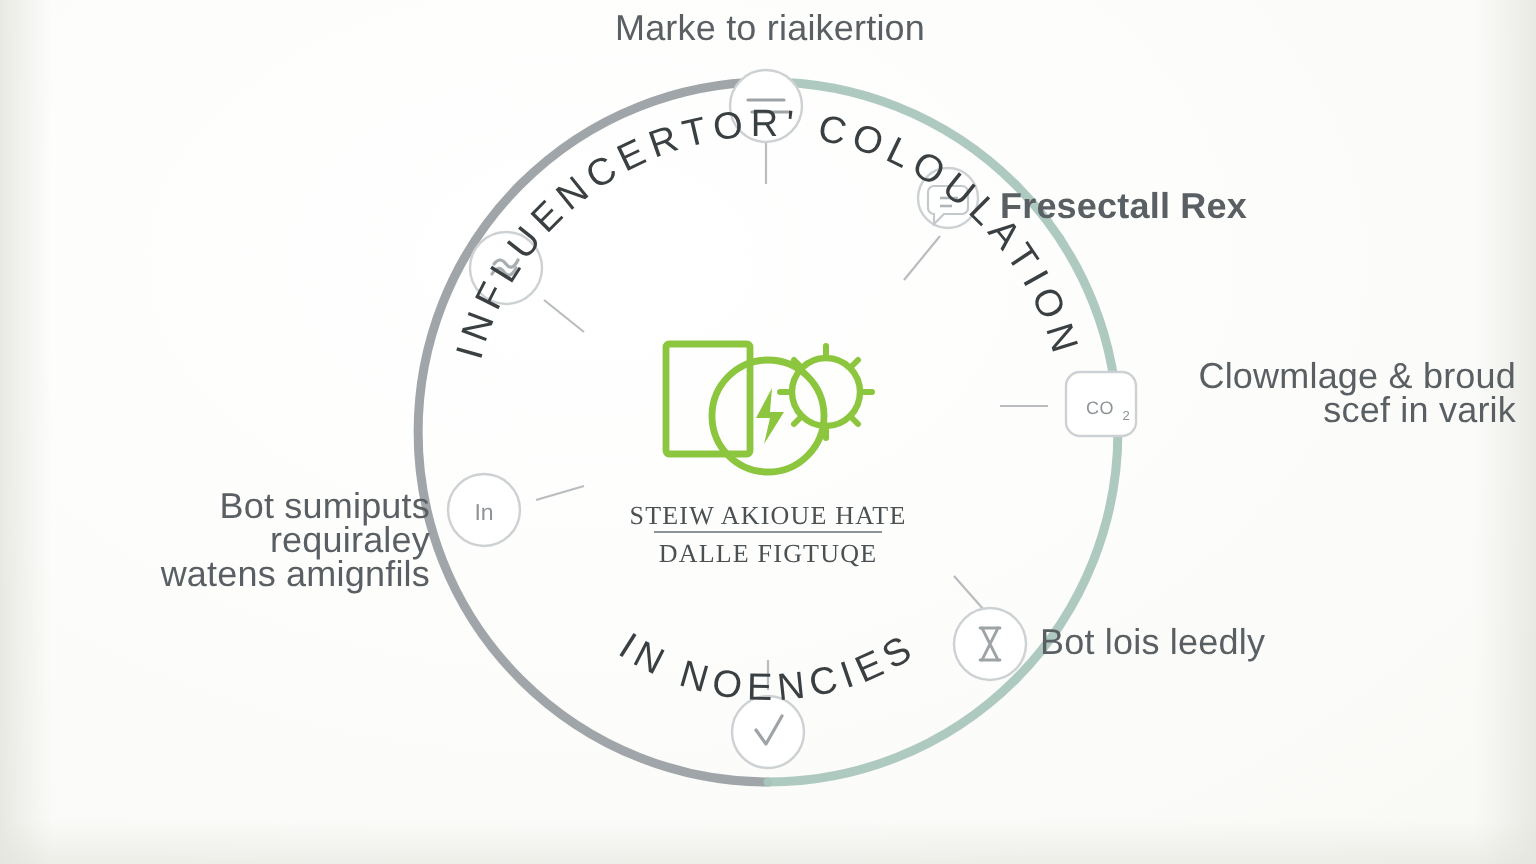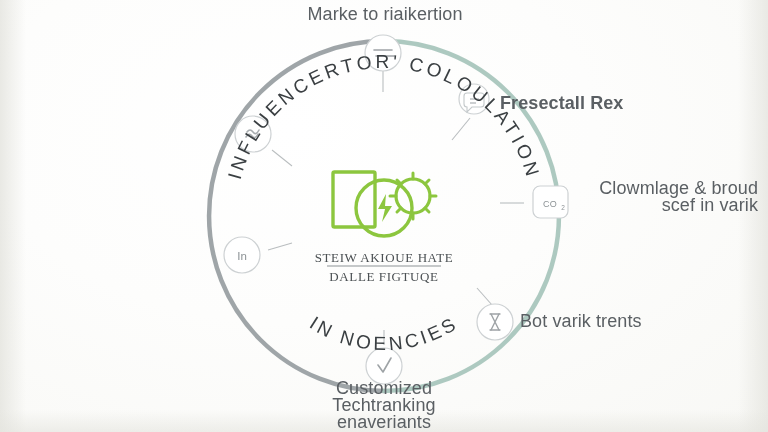--- a/index.html
+++ b/index.html
@@ -175,20 +175,20 @@
     </g>
   </svg>
 
   <div class="label center-align" style="left:295px; top:6px; width:180px;">Marke to riaikertion</div>
 
   <div class="label left-align" style="left:500px; top:95px; width:180px;font-weight:bold;">Fresectall Rex</div>
 
   <div class="label left-align" style="left:583px; top:180px; width:175px;text-align:right;">Clowmlage &amp; broud
 scef in varik</div>
 
-  <div class="label left-align" style="left:520px; top:313px; width:180px;">Bot varik trents</div>
+  <div class="label left-align" style="left:520px; top:313px; width:180px;">Bot lois leedly</div>
 
-  <div class="label center-align" style="left:284px; top:380px; width:200px;">Customized Techtranking
-enaveriants</div>
 
+  <div class="label right-align" style="left:35px; top:245px; width:180px;">Bot sumiputs requiraley
+watens amignfils</div>
 
 
 </div>
 
 </body></html>

